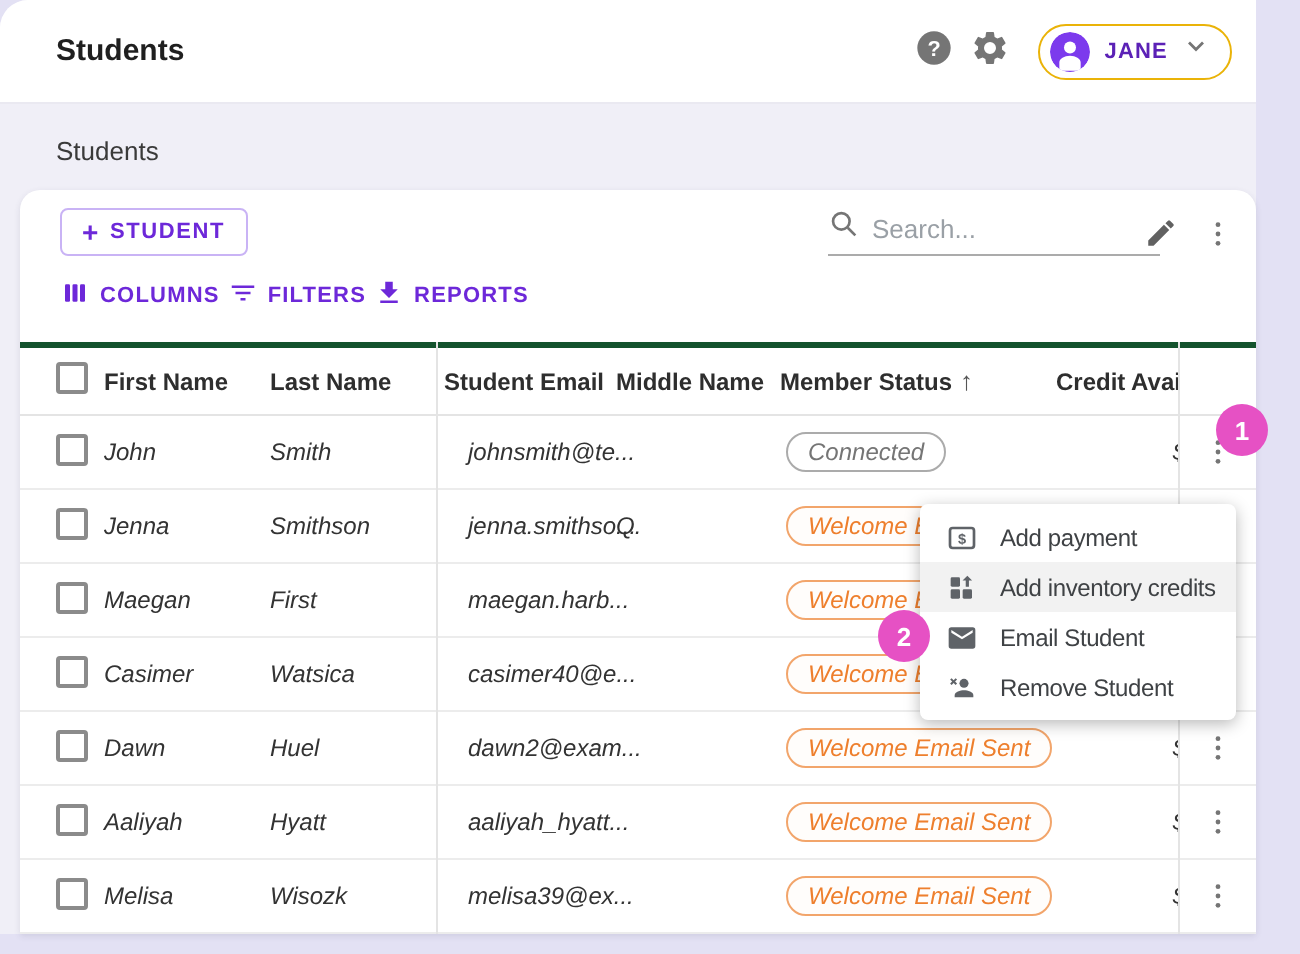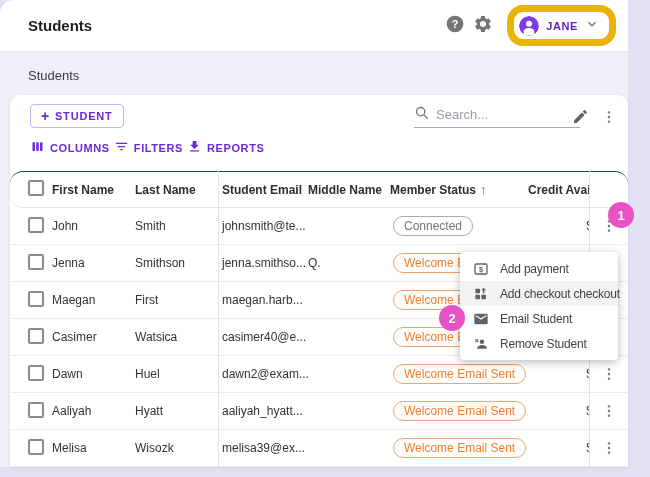--- a/index.html
+++ b/index.html
@@ -18,22 +18,22 @@
   .appbar {
     height:52px; background:#fff; border-radius:14px 0 0 0;
     border-bottom:1px solid #EAE9F1;
     display:flex; align-items:center; padding:0 12px 0 28px;
   }
   .page-title { font-size:15px; font-weight:bold; color:#1F1F1F; flex:1; }
   .icon-btn { display:inline-flex; align-items:center; justify-content:center;
     width:28px; height:28px; cursor:pointer; border:none; background:none; }
   .user-pill {
     display:flex; align-items:center; gap:7px; margin-left:10px;
-    border:7px solid #eab308; border-radius:16px; background:#fff;
-    height:41px; padding:0 10px 0 5px; cursor:pointer;
+    border:1px solid #eab308; border-radius:16px; background:#fff;
+    height:28px; padding:0 10px 0 5px; cursor:pointer;
   }
   .avatar { width:20px; height:20px; border-radius:50%; overflow:hidden; display:inline-flex; }
   .user-name { font-size:11px; font-weight:bold; letter-spacing:0.6px; color:#5B21B6; }
   
   .breadcrumb { position:absolute; left:28px; top:68px; font-size:13px; color:#3A3A3A; }
   
   .card {
     position:absolute; left:10px; top:95px; width:618px; height:372px;
     background:#fff; border-radius:10px 10px 0 0;
     box-shadow:0 1px 3px rgba(60,60,90,0.12);
@@ -60,25 +60,25 @@
   .view-controls { position:absolute; left:20px; top:44px; display:flex; gap:4px; }
   .vc-item { display:inline-flex; align-items:center; gap:5px; cursor:pointer;
     color:#6D28D9; font-size:11px; font-weight:bold; letter-spacing:0.6px; background:none; border:none;
     font-family:"Liberation Sans", sans-serif; }
   
   .tablezone { position:absolute; left:0; top:76px; width:618px; height:296px; }
   .thead, .trow {
     display:grid; grid-template-columns:42px 83px 83px 82px 75px 145px 69px 39px;
     align-items:center; height:37px;
   }
-  .thead { border-top:1px solid #14532d; border-bottom:1px solid #E4E4E4;border-radius:13px; }
-  .trow { border-bottom:1px solid #ECECEC; }
+  .thead { border-top:3px solid #14532d; border-bottom:1px solid #E4E4E4; }
+  .trow { border-bottom:1px solid #ECECEC;font-style:italic; }
   .h { font-size:12px; font-weight:bold; color:#2E2E2E; white-space:nowrap; }
   .cell { font-size:12px; color:#333; white-space:nowrap; }
-  .c-email { padding-left:4px; overflow:visible; }
+  .c-email { padding-left:16px; overflow:visible; }
   .c-middle { padding-left:8px; }
   .c-status { padding-left:18px; }
   .h-status { padding-left:15px; display:flex; align-items:center; gap:4px; }
   .h-email { padding-left:4px; }
   .h-middle { padding-left:8px; }
   .h-credit { padding-left:8px; overflow:hidden; }
   .c-credit { padding-left:8px; overflow:hidden; text-align:right; }
   .c-credit span { display:inline-block; margin-right:-4px; }
   .c-actions { display:flex; justify-content:center; }
   .checkbox {
@@ -382,21 +382,21 @@
   </div>
   <div class="menu-item highlighted">
     <span class="mi-icon">
       <svg width="16" height="16" viewBox="0 0 24 24" fill="#5F6368">
           <rect x="3.5" y="4" width="7" height="7" rx="1"></rect>
           <rect x="3.5" y="13" width="7" height="7" rx="1"></rect>
           <rect x="12.5" y="13" width="7" height="7" rx="1"></rect>
           <path d="M16 2.8l-3.6 3.6h2.4V11h2.4V6.4h2.4z"></path>
         </svg>
     </span>
-    <span>Add checkout checkout</span>
+    <span>Add inventory credits</span>
   </div>
   <div class="menu-item">
     <span class="mi-icon">
       <svg width="16" height="16" viewBox="0 0 24 24" fill="#5F6368">
           <path d="M20 4H4a2 2 0 0 0-2 2v12a2 2 0 0 0 2 2h16a2 2 0 0 0 2-2V6a2 2 0 0 0-2-2zm0 4l-8 5-8-5V6l8 5 8-5v2z"></path>
         </svg>
     </span>
     <span>Email Student</span>
   </div>
   <div class="menu-item">

